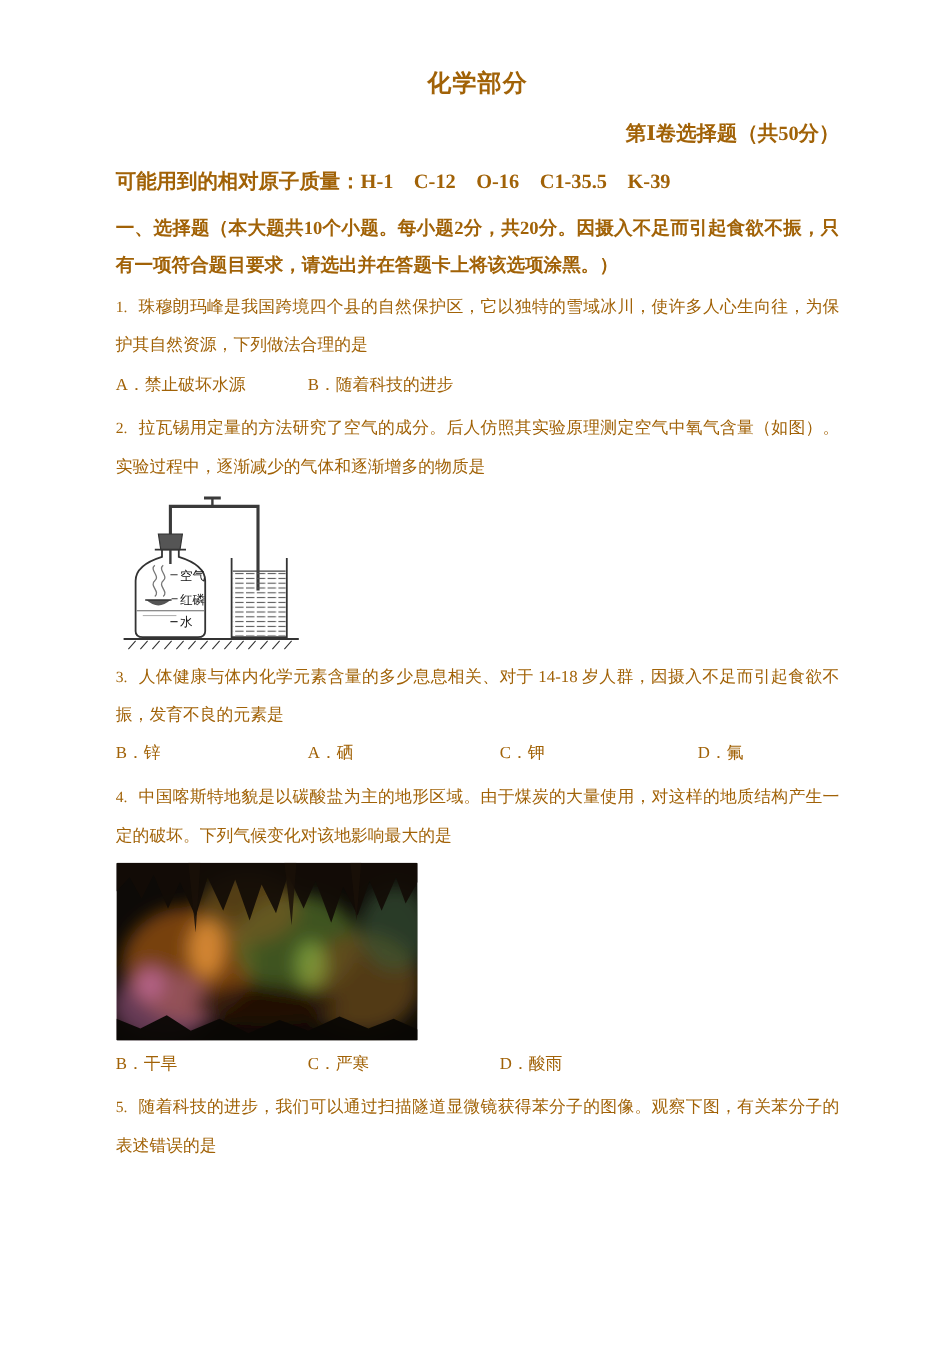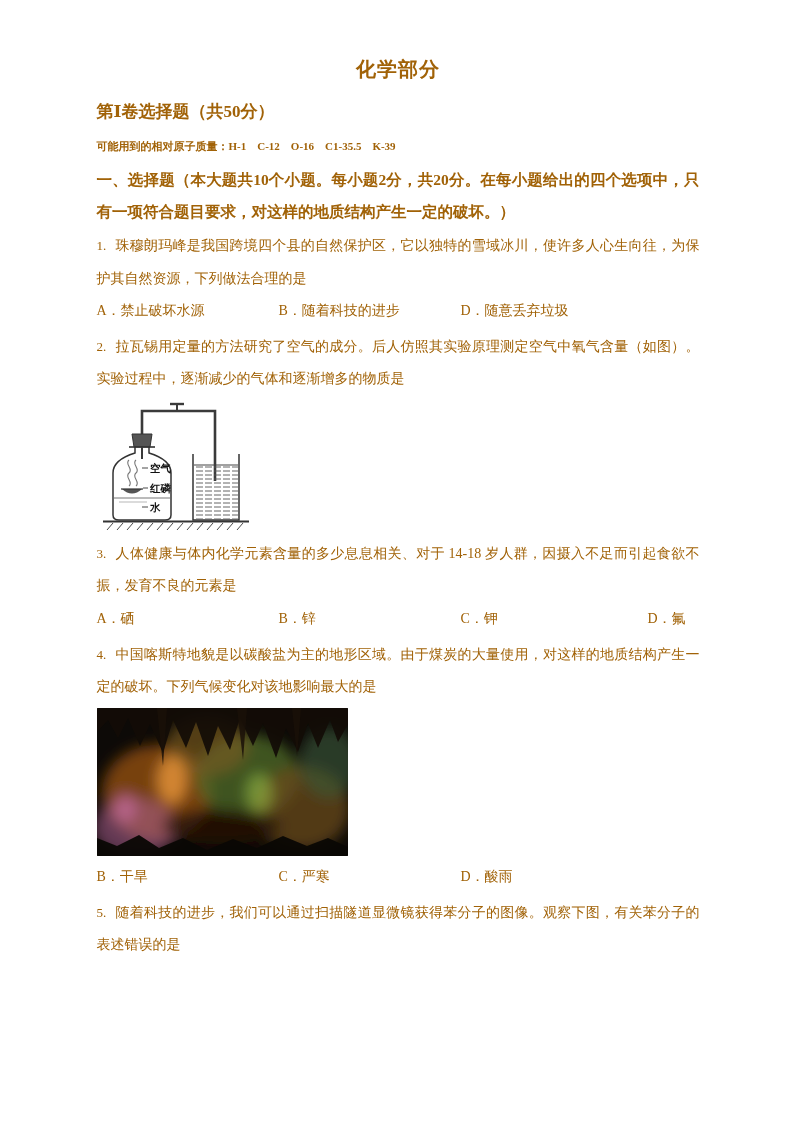--- a/index.html
+++ b/index.html
@@ -8,54 +8,52 @@
     position:relative;
     width:750px; height:1122px;
     margin:0 auto;
     background:#ffffff;
     color:#a16207;
     font-family:"Liberation Serif","DejaVu Serif",serif;
     padding:56px 72px 0 75px;
     overflow:hidden;
   }
   .title { text-align:center; font-size:20px; font-weight:bold; letter-spacing:1px; margin-bottom:17px; }
-  .subtitle { text-align:left; font-size:17px; font-weight:bold; margin-bottom:14px; }
-  .atomic { font-size:11px; font-weight:bold; white-space:pre-wrap; line-height:1.8; margin-bottom:7px; }
+  .subtitle { text-align:right; font-size:17px; font-weight:bold; margin-bottom:14px; }
+  .atomic { font-size:17px; font-weight:bold; white-space:pre-wrap; line-height:1.8; margin-bottom:7px; }
   .section-hdr { font-size:15.5px; font-weight:bold; line-height:2.05; text-align:justify; margin-bottom:3px; }
   .q { font-size:14px; line-height:2.3; text-align:justify; }
   .qnum { display:inline-block; margin-right:9px; font-size:13px; }
   .opts {
     display:grid;
     grid-template-columns:160px 160px 165px 1fr;
     font-size:14px; line-height:2.15;
     margin:1px 0 5px 0;
-    gap:22px;
   }
-  .fig { margin:6px 0 4px 0; line-height:0;font-weight:bold; }
+  .fig { margin:6px 0 4px 0; line-height:0; }
   .fig svg { display:block; }
   .photo { margin:5px 0 6px 0; line-height:0; }
   .photo svg { display:block; border-radius:1px; }
   .svg-label { font-family:"Liberation Serif","DejaVu Serif",serif; font-size:10.5px; fill:#111; }
 </style>
 </head>
 <body>
 
 <div class="page">
 
   <h1 class="title">化学部分</h1>
   <h2 class="subtitle">第Ⅰ卷选择题（共50分）</h2>
   <p class="atomic">可能用到的相对原子质量：H-1    C-12    O-16    C1-35.5    K-39</p>
-  <p class="section-hdr">一、选择题（本大题共10个小题。每小题2分，共20分。在每小题给出的四个选项中，只有一项符合题目要求，对这样的地质结构产生一定的破坏。）</p>
+  <p class="section-hdr">一、选择题（本大题共10个小题。每小题2分，共20分。因摄入不足而引起食欲不振，只有一项符合题目要求，请选出并在答题卡上将该选项涂黑。）</p>
 
   <section>
     <p class="q"><span class="qnum">1.</span><span>珠穆朗玛峰是我国跨境四个县的自然保护区，它以独特的雪域冰川，使许多人心生向往，为保护其自然资源，下列做法合理的是</span></p>
     <div class="opts">
       <span>A．禁止破坏水源</span>
       <span>B．随着科技的进步</span>
-      <span>D．随意丢弃垃圾</span>
     </div>
   </section>
 
   <section>
     <p class="q"><span class="qnum">2.</span><span>拉瓦锡用定量的方法研究了空气的成分。后人仿照其实验原理测定空气中氧气含量（如图）。实验过程中，逐渐减少的气体和逐渐增多的物质是</span></p>
 
     <div class="fig">
       <svg width="160" height="133" viewBox="0 0 160 133">
 
         <path d="M45,40 L45,10 L118,10 L118,80" fill="none" stroke="#3a3a3a" stroke-width="2.6"></path>
@@ -112,22 +110,22 @@
           <path d="M16,122 l-6,7 M26,122 l-6,7 M36,122 l-6,7 M46,122 l-6,7 M56,122 l-6,7 M66,122 l-6,7 M76,122 l-6,7 M86,122 l-6,7 M96,122 l-6,7 M106,122 l-6,7 M116,122 l-6,7 M126,122 l-6,7 M136,122 l-6,7 M146,122 l-6,7" stroke-width="0.9" fill="none"></path>
         </g>
       </svg>
     </div>
 
   </section>
 
   <section>
     <p class="q"><span class="qnum">3.</span><span>人体健康与体内化学元素含量的多少息息相关、对于 14-18 岁人群，因摄入不足而引起食欲不振，发育不良的元素是</span></p>
     <div class="opts">
+      <span>B．锌</span>
       <span>A．硒</span>
-      <span>B．锌</span>
       <span>C．钾</span>
       <span>D．氟</span>
     </div>
   </section>
 
   <section>
     <p class="q"><span class="qnum">4.</span><span>中国喀斯特地貌是以碳酸盐为主的地形区域。由于煤炭的大量使用，对这样的地质结构产生一定的破坏。下列气候变化对该地影响最大的是</span></p>
 
     <div class="photo">
       <svg width="251" height="148" viewBox="0 0 251 148">

